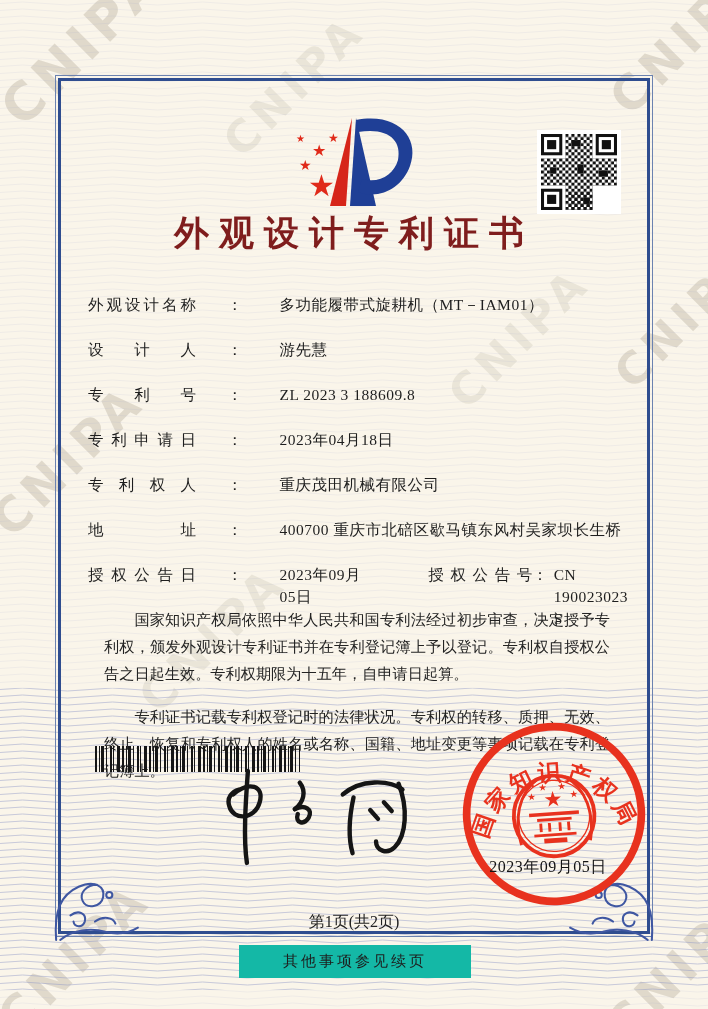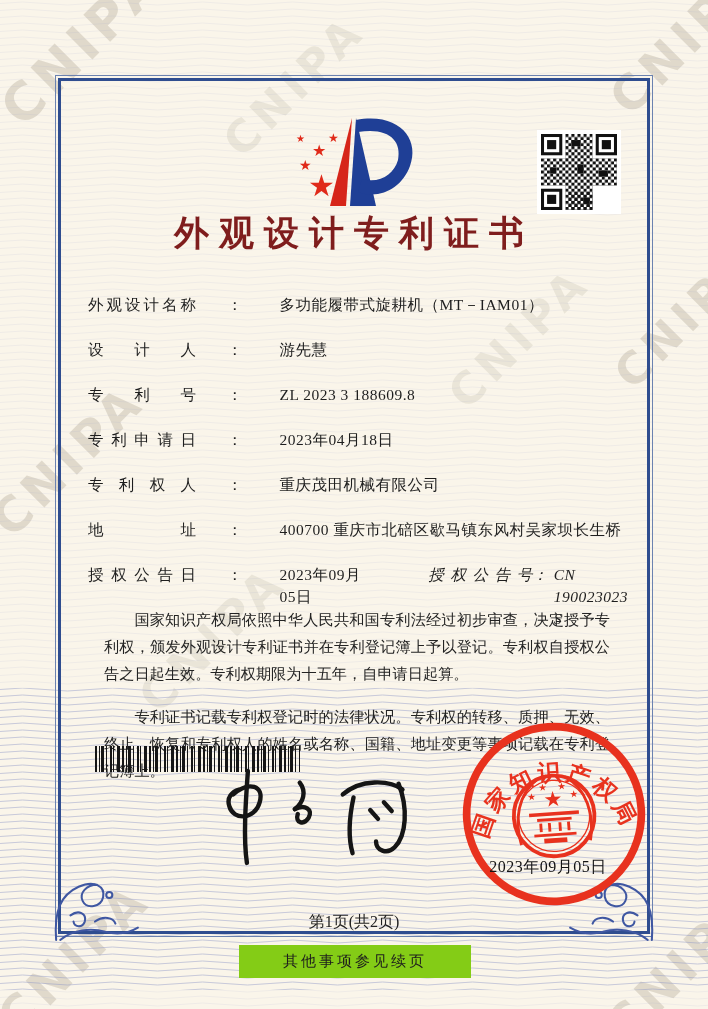--- a/index.html
+++ b/index.html
@@ -34,21 +34,21 @@
   .qr-box{position:absolute;left:537px;top:130px;width:84px;height:84px;
     background:#fff;z-index:3;display:flex;align-items:center;justify-content:center;}
   .title{position:absolute;left:0;top:210px;width:708px;z-index:3;
     text-align:center;font-size:35px;font-weight:700;letter-spacing:10px;color:#7f1d1d;}
   .fields{position:absolute;left:88px;top:294px;width:540px;z-index:3;font-size:15.5px;color:#1e1e1e;}
   .f-row{height:45px;display:flex;align-items:flex-start;line-height:22px;gap:31px;}
   .f-label{display:inline-block;width:108px;text-align:justify;text-align-last:justify;
     letter-spacing:0;color:#1e1e1e;flex:none;}
   .f-colon{flex:none;}
   .f-value{margin-left:6px;letter-spacing:.5px;}
-  .f-pair2{margin-left:28px;display:flex;font-style:italic;}
+  .f-pair2{margin-left:28px;display:flex;}
   .f-pair2 .f-label{width:104px;}
   .paras{position:absolute;left:88px;top:592px;width:538px;z-index:3;
     font-size:15.2px;line-height:27px;color:#232323;text-align:justify;}
   .paras p{margin:16px;text-indent:2em;font-family:Liberation Mono, monospace;}
   .barcode{position:absolute;left:95px;top:746px;width:205px;height:26px;z-index:3;
     background:repeating-linear-gradient(90deg,
       #161616 0 2px,transparent 2px 4px,
       #161616 4px 5px,transparent 5px 6px,
       #161616 6px 9px,transparent 9px 11px,
       #161616 11px 12px,transparent 12px 15px,
@@ -58,21 +58,21 @@
   .signer{position:absolute;left:95px;top:792px;z-index:3;
     font-family:"Liberation Sans","DejaVu Sans",sans-serif;
     font-size:16.5px;color:#111;line-height:31px;}
   .signature{position:absolute;left:198px;top:758px;z-index:4;}
   .seal{position:absolute;left:458px;top:718px;z-index:4;}
   .seal-date{position:absolute;left:462px;top:857px;width:172px;z-index:5;
     text-align:center;font-size:16px;color:#141414;letter-spacing:.5px;}
   .page-no{position:absolute;left:0;top:912px;width:708px;z-index:3;
     text-align:center;font-size:16px;color:#222;}
   .cont-strip{position:absolute;left:239px;top:945px;width:232px;height:33px;z-index:3;
-    background:#84cc16;display:flex;align-items:center;justify-content:center;
+    background:#14b8a6;display:flex;align-items:center;justify-content:center;
     font-size:15px;letter-spacing:3px;color:#1d1d1d;}
 </style>
 </head>
 <body>
 
 <div class="page">
 
   <span class="wm" style="left:-20px;top:14px;font-size:52px;">CNIPA</span>
   <span class="wm light" style="left:205px;top:60px;font-size:44px;">CNIPA</span>
   <span class="wm" style="left:590px;top:10px;">CNIPA</span>

